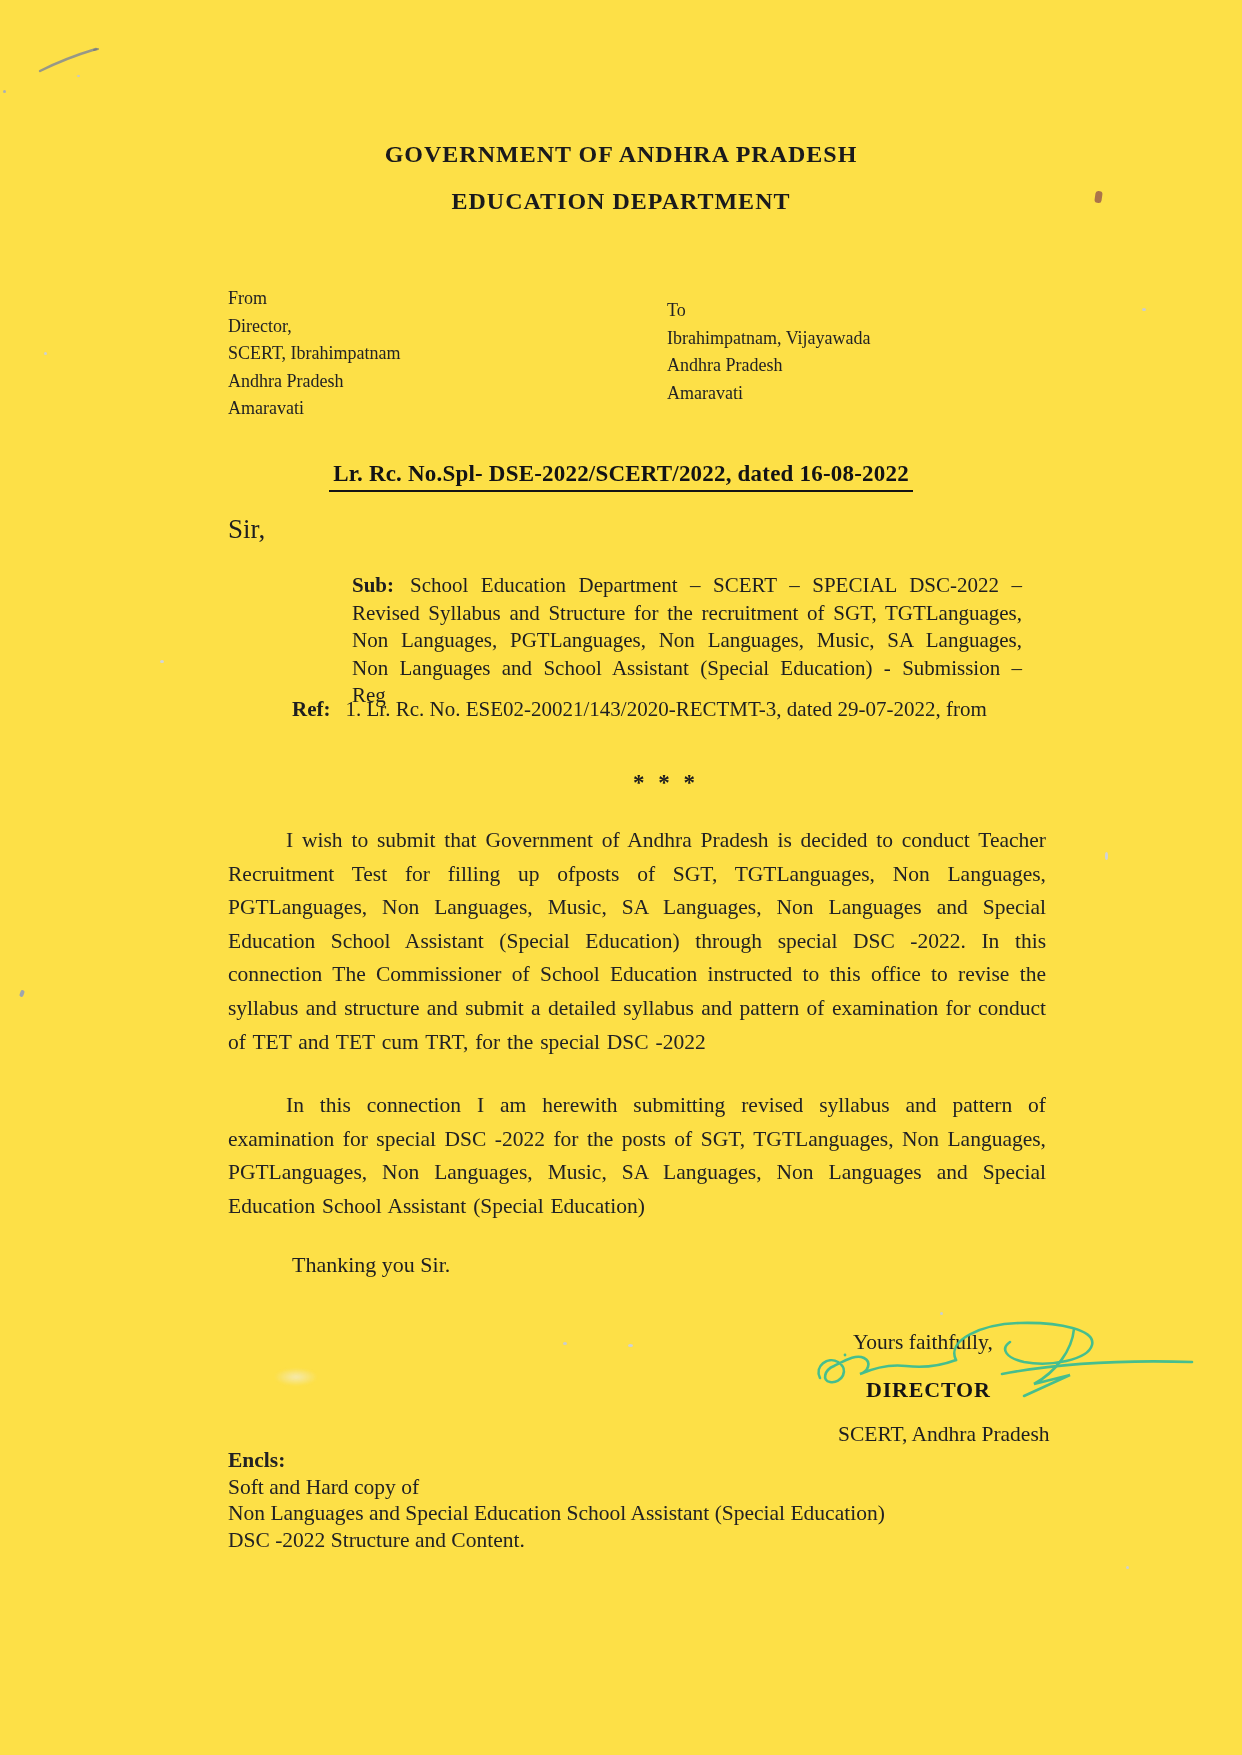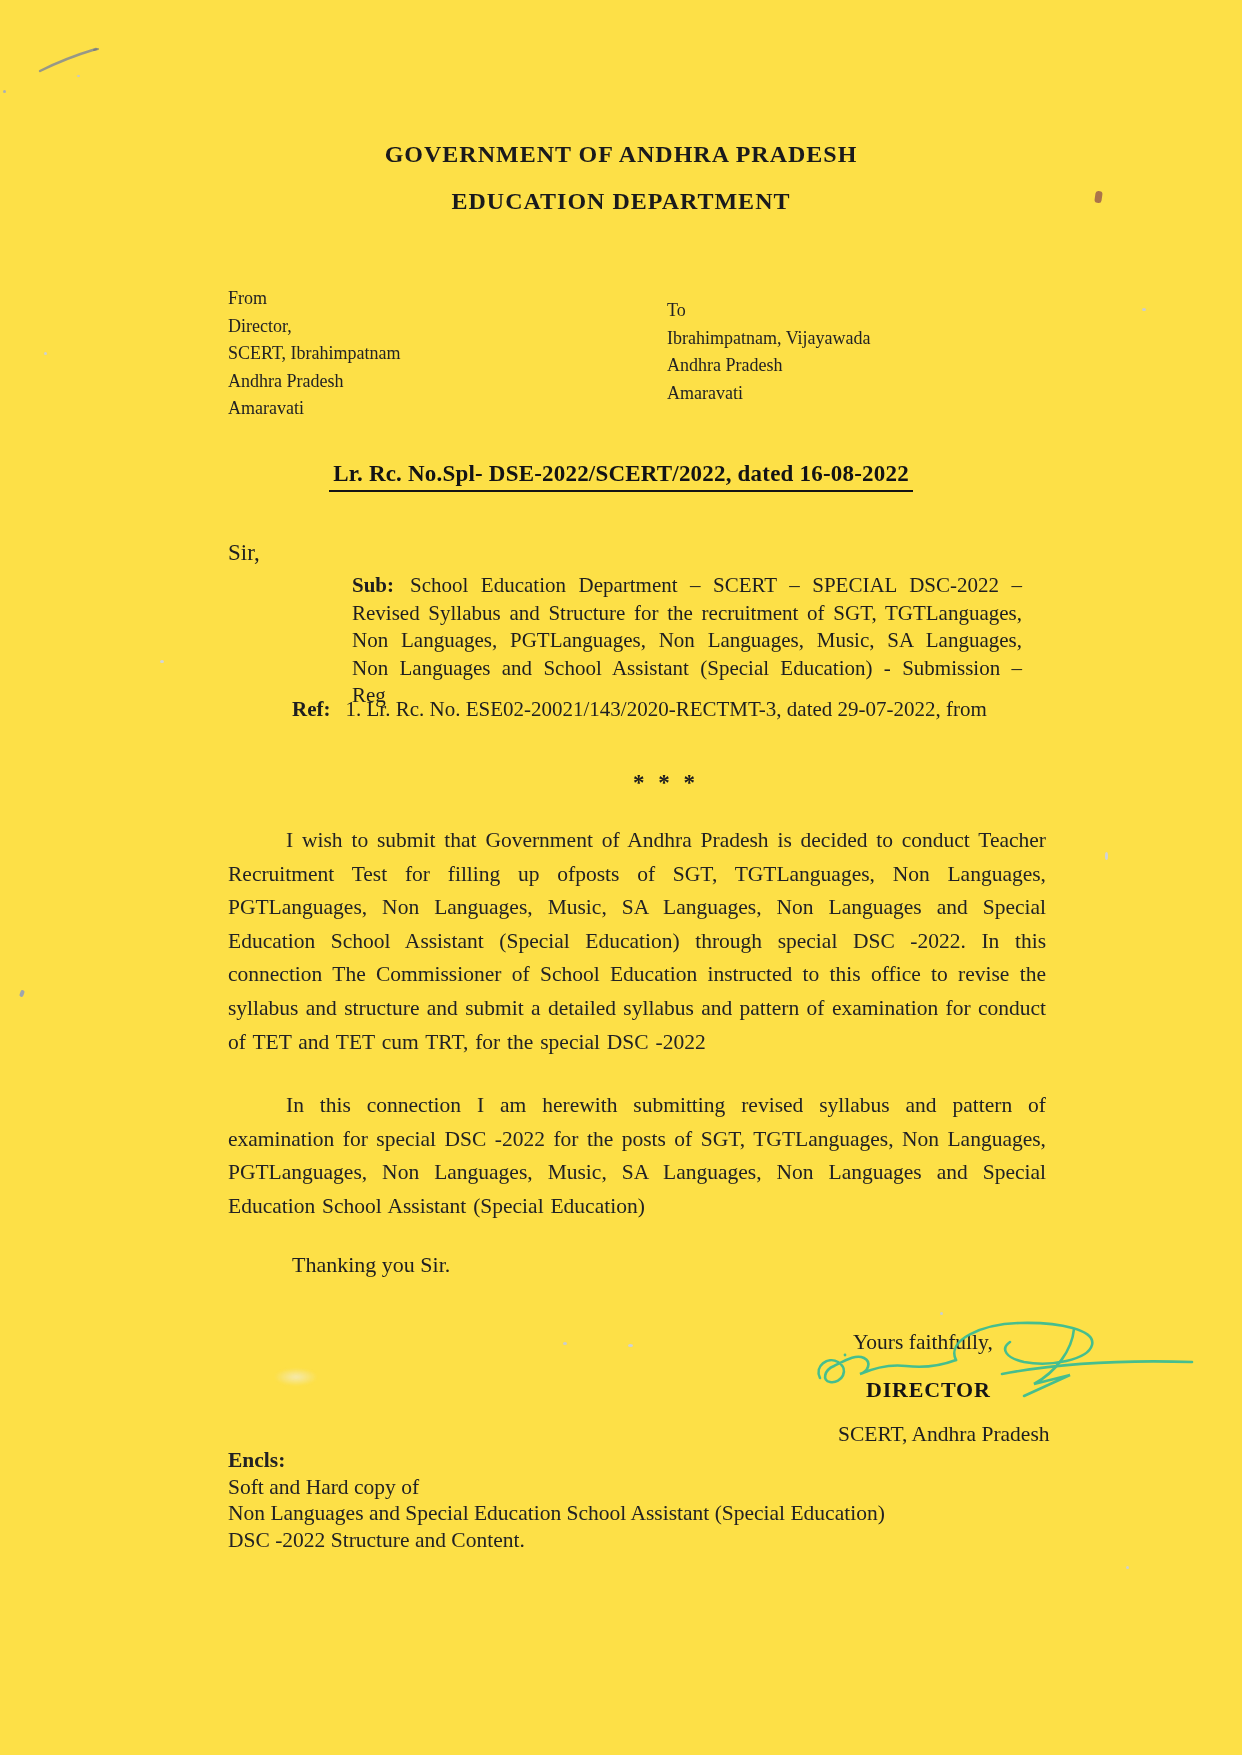--- a/index.html
+++ b/index.html
@@ -47,22 +47,22 @@
     display: inline-block;
     font-size: 23px;
     font-weight: bold;
     color: #131315;
     border-bottom: 2.5px solid #131315;
     padding: 0 4px 3px 4px;
     letter-spacing: 0.2px;
   }
 
   .salutation {
-    left: 228px; top: 540px;
-    font-size: 23px;
+    left: 228px; top: 514px;
+    font-size: 27px;
   }
 
   .subject-block {
     left: 352px; top: 572px;
     width: 670px;
     font-size: 21px;
     line-height: 27.5px;
     text-align: justify;
     word-spacing: 2px;
   }

